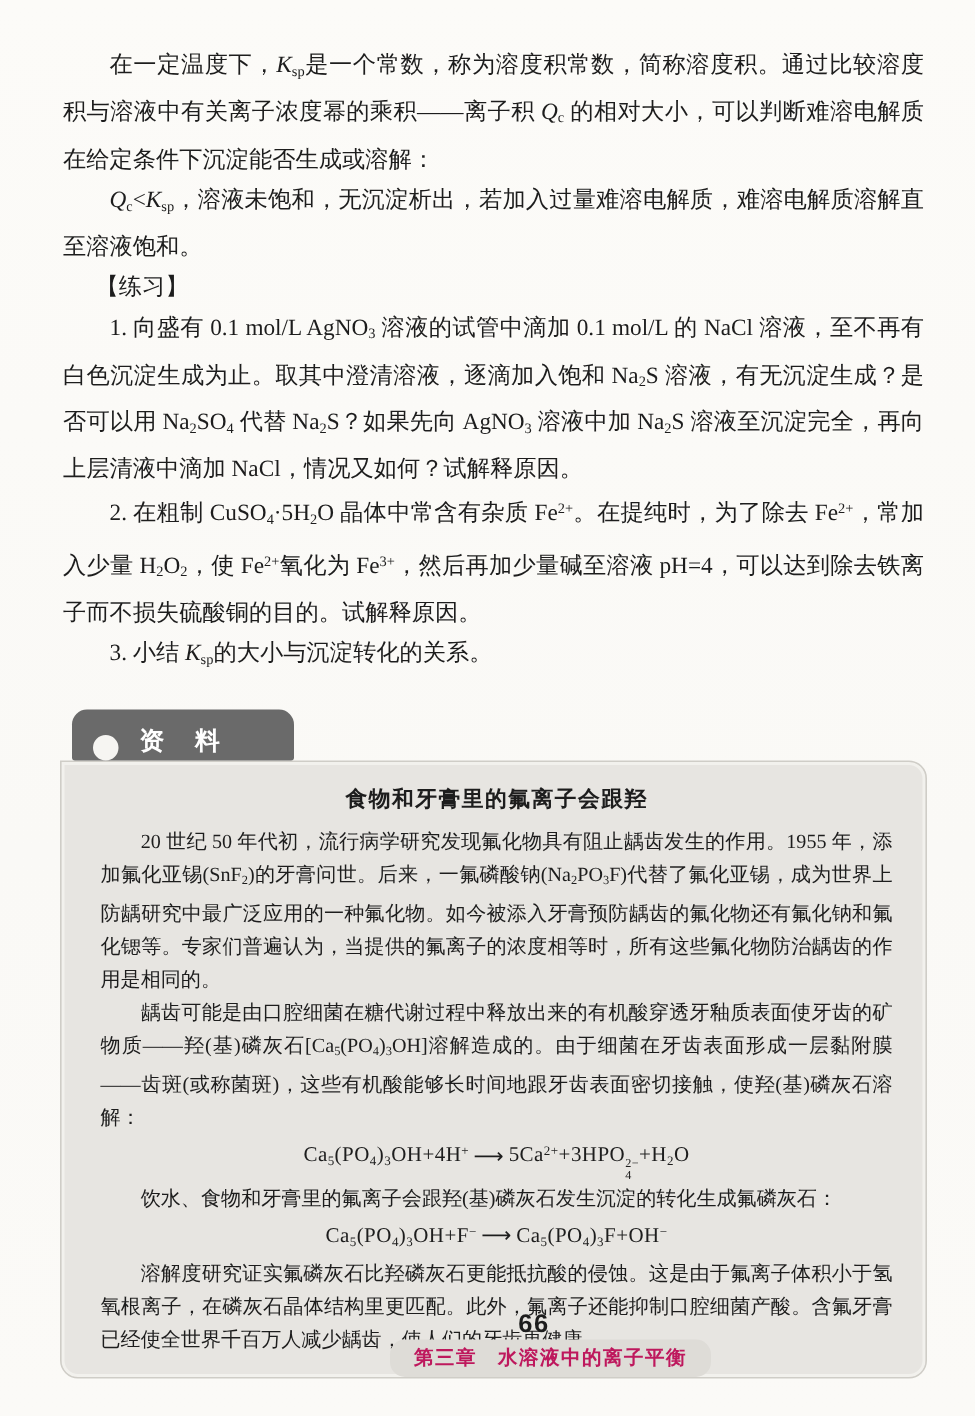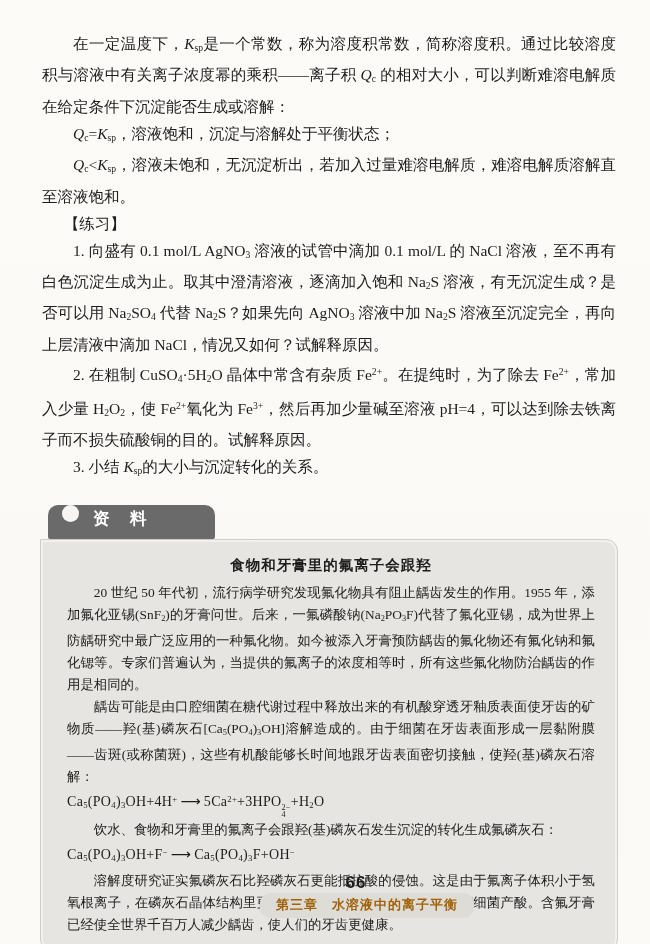--- a/index.html
+++ b/index.html
@@ -33,24 +33,24 @@
   .seg-fsup{font-family:"Liberation Serif",serif;font-size:0.62em;vertical-align:0.5em;}
   .seg-arr{font-family:"DejaVu Sans",sans-serif;padding:0 3px;}
   .stk{
     display:inline-flex;flex-direction:column;align-items:flex-start;
     font-family:"Liberation Serif",serif;font-size:0.58em;line-height:0.95;
     vertical-align:-0.45em;
   }
   
   .material{margin:20px 0 0 6px;}
   .material-tab{
-    width:167px;height:34px;
+    width:148px;height:34px;
     background:#6a6a6a;
     border-radius:10px 10px 2px 2px;
-    display:flex;align-items:flex-start;
+    display:flex;align-items:flex-end;
     padding-left:14px;box-sizing:border-box;
     position:relative;z-index:2;font-family:Liberation Serif, serif;
   }
   .material-tab .dot{
     width:17px;height:17px;border-radius:50%;
     background:#f6f5f2;margin-right:14px;flex:0 0 auto;
   }
   .material-tab .tab-label{
     color:#ffffff;font-weight:bold;font-size:16.5px;
     letter-spacing:2px;white-space:pre;
@@ -71,52 +71,51 @@
     text-align:justify;
   }
   .material-title{
     margin:2px 0 6px 0;
     text-align:center;text-indent:0;
     font-weight:bold;font-size:14.5px;
     letter-spacing:1px;
   }
   .material-box .para{text-indent:2em;}
   .equation{
-    margin:0;text-align:left;text-indent:0;
+    margin:0;text-align:center;text-indent:0;
     font-size:14px;letter-spacing:0.3px;
   }
   
   .footer{
     position:absolute;left:0;bottom:26px;width:100%;
     display:flex;align-items:center;
     padding-left:62px;box-sizing:border-box;flex-direction:column;
   }
   .page-number{
     font-family:"Liberation Sans","DejaVu Sans",sans-serif;
     font-weight:bold;font-size:17px;letter-spacing:1px;
   }
   .chapter-pill{
     margin-left:22px;
     background:#dedcd7;
     border-radius:10px;
     padding:3px 16px 4px 16px;
     font-weight:bold;font-size:13px;
     letter-spacing:1px;
-    color:#a16207;
+    color:#be185d;
   }
 </style>
 </head>
 <body>
 
 <div class="page">
   <div class="content">
 
     <p class="para"><span class="seg-n">在一定温度下，</span><span class="seg-i">K</span><span class="seg-sub">sp</span><span class="seg-n">是一个常数，称为溶度积常数，简称溶度积。通过比较溶度积与溶液中有关离子浓度幂的乘积——离子积 </span><span class="seg-i">Q</span><span class="seg-sub">c</span><span class="seg-n"> 的相对大小，可以判断难溶电解质在给定条件下沉淀能否生成或溶解：</span></p>
 
-    <p class="para"><span class="seg-i">Q</span><span class="seg-sub">c</span><span class="seg-f">=</span><span class="seg-i">K</span><span class="seg-sub">sp</span><span class="seg-n">，溶液饱和，沉淀与溶解处于平衡状态；</span></p>
     <p class="para"><span class="seg-i">Q</span><span class="seg-sub">c</span><span class="seg-f">&lt;</span><span class="seg-i">K</span><span class="seg-sub">sp</span><span class="seg-n">，溶液未饱和，无沉淀析出，若加入过量难溶电解质，难溶电解质溶解直至溶液饱和。</span></p>
 
     <p class="practice-header">【练习】</p>
     <p class="para"><span class="seg-n">1. 向盛有 </span><span class="seg-f">0.1 mol/L AgNO</span><span class="seg-fsub">3</span><span class="seg-n"> 溶液的试管中滴加 </span><span class="seg-f">0.1 mol/L</span><span class="seg-n"> 的 </span><span class="seg-f">NaCl</span><span class="seg-n"> 溶液，至不再有白色沉淀生成为止。取其中澄清溶液，逐滴加入饱和 </span><span class="seg-f">Na</span><span class="seg-fsub">2</span><span class="seg-f">S</span><span class="seg-n"> 溶液，有无沉淀生成？是否可以用 </span><span class="seg-f">Na</span><span class="seg-fsub">2</span><span class="seg-f">SO</span><span class="seg-fsub">4</span><span class="seg-n"> 代替 </span><span class="seg-f">Na</span><span class="seg-fsub">2</span><span class="seg-f">S</span><span class="seg-n">？如果先向 </span><span class="seg-f">AgNO</span><span class="seg-fsub">3</span><span class="seg-n"> 溶液中加 </span><span class="seg-f">Na</span><span class="seg-fsub">2</span><span class="seg-f">S</span><span class="seg-n"> 溶液至沉淀完全，再向上层清液中滴加 </span><span class="seg-f">NaCl</span><span class="seg-n">，情况又如何？试解释原因。</span></p>
     <p class="para"><span class="seg-n">2. 在粗制 </span><span class="seg-f">CuSO</span><span class="seg-fsub">4</span><span class="seg-f">·5H</span><span class="seg-fsub">2</span><span class="seg-f">O</span><span class="seg-n"> 晶体中常含有杂质 </span><span class="seg-f">Fe</span><span class="seg-fsup">2+</span><span class="seg-n">。在提纯时，为了除去 </span><span class="seg-f">Fe</span><span class="seg-fsup">2+</span><span class="seg-n">，常加入少量 </span><span class="seg-f">H</span><span class="seg-fsub">2</span><span class="seg-f">O</span><span class="seg-fsub">2</span><span class="seg-n">，使 </span><span class="seg-f">Fe</span><span class="seg-fsup">2+</span><span class="seg-n">氧化为 </span><span class="seg-f">Fe</span><span class="seg-fsup">3+</span><span class="seg-n">，然后再加少量碱至溶液 </span><span class="seg-f">pH=4</span><span class="seg-n">，可以达到除去铁离子而不损失硫酸铜的目的。试解释原因。</span></p>
     <p class="para"><span class="seg-n">3. 小结 </span><span class="seg-i">K</span><span class="seg-sub">sp</span><span class="seg-n">的大小与沉淀转化的关系。</span></p>
 
     <div class="material">
       <div class="material-tab">
         <span class="dot"></span>

